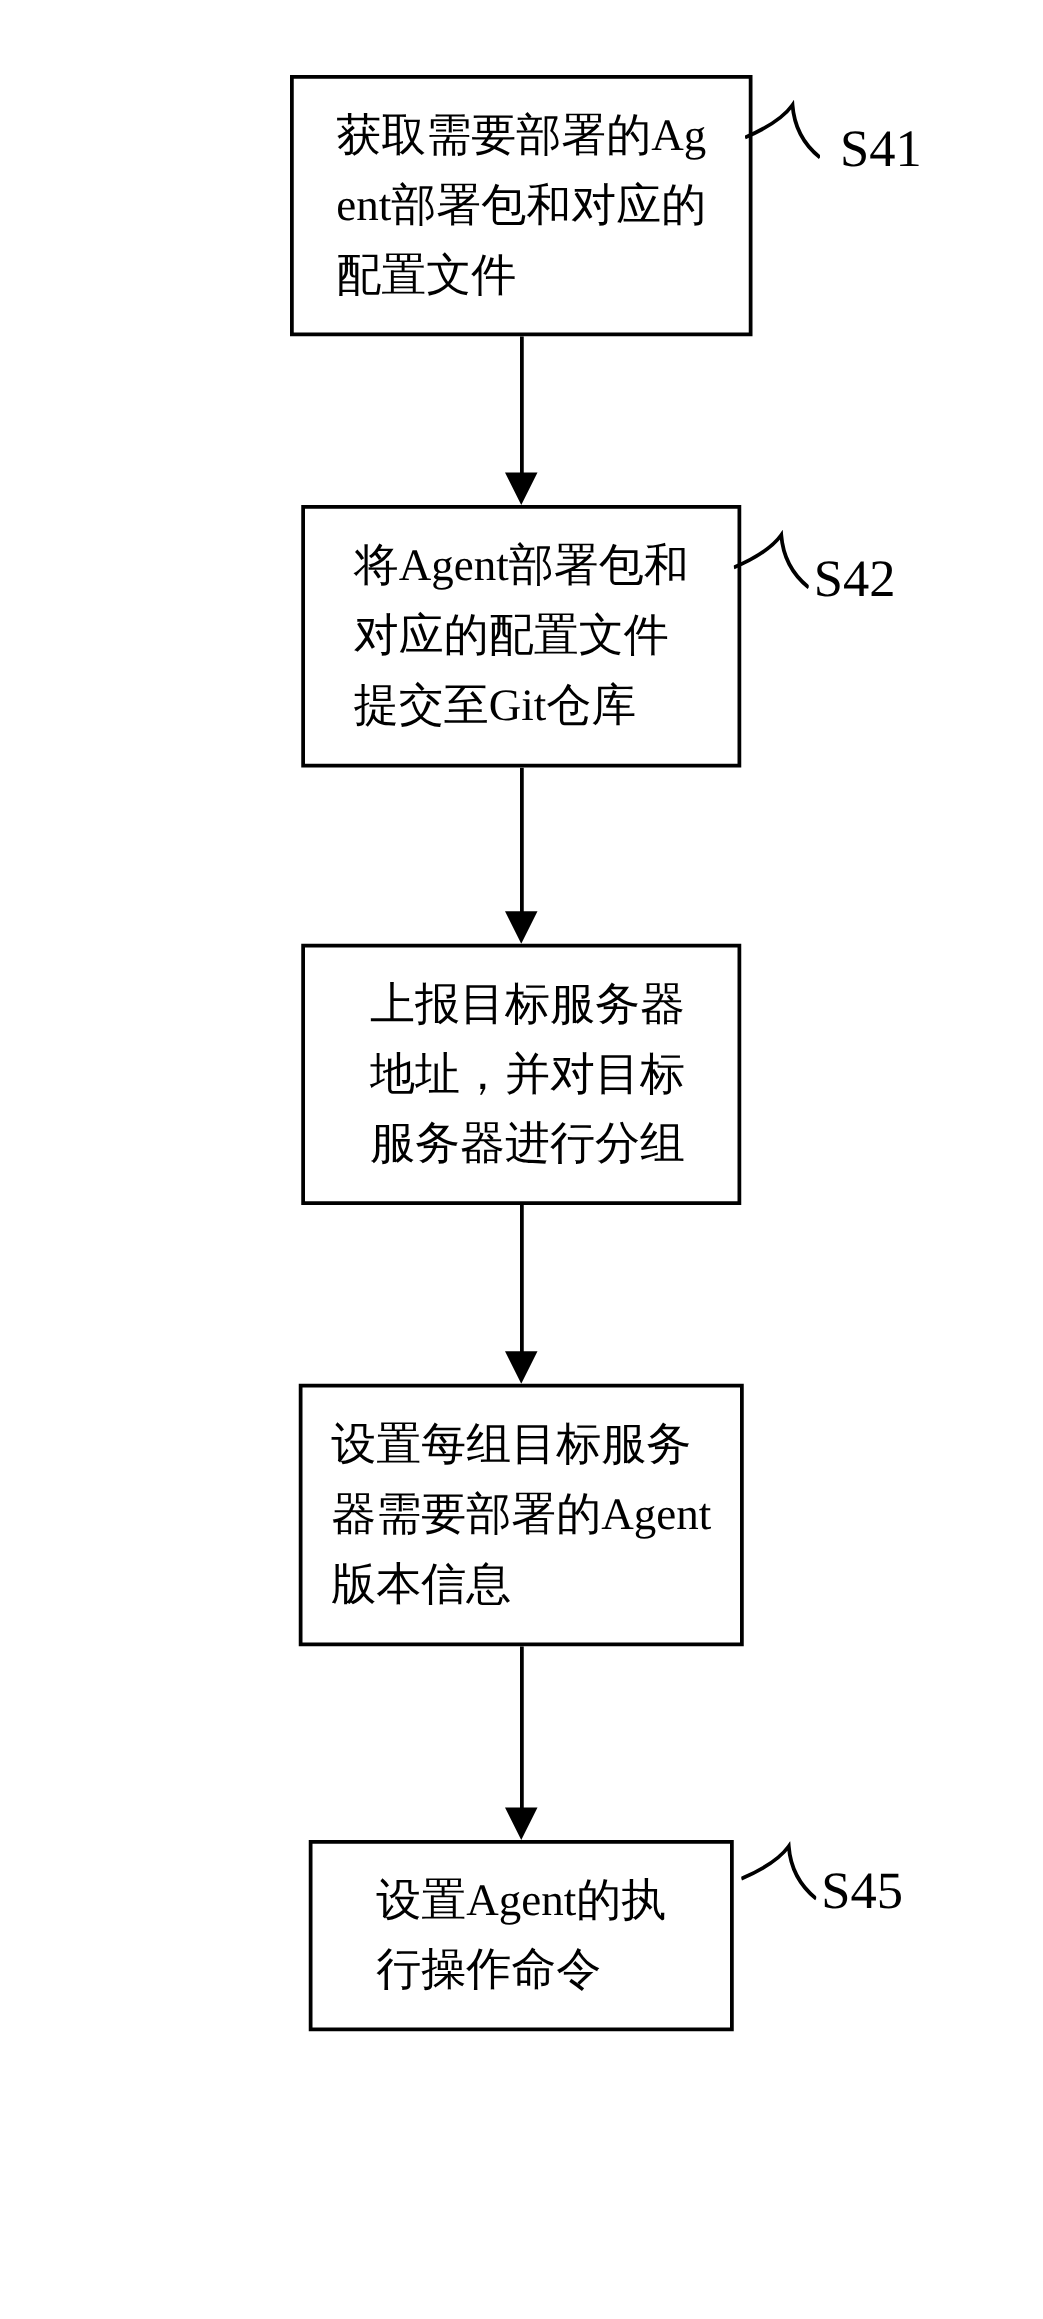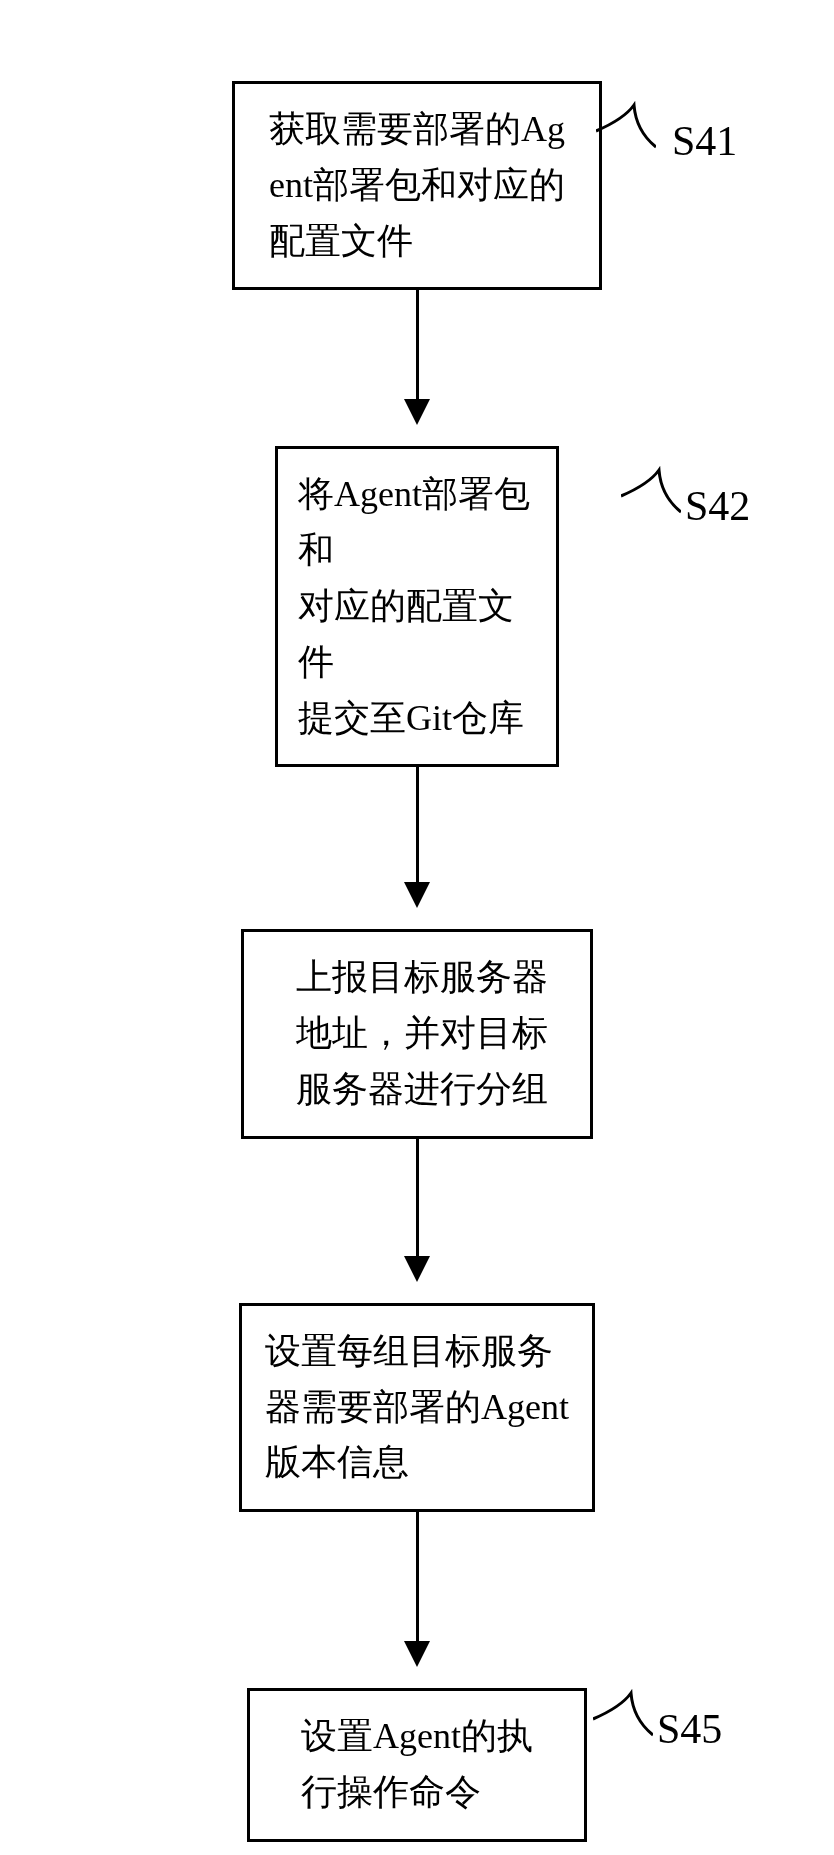--- a/index.html
+++ b/index.html
@@ -13,21 +13,20 @@
   .flowchart {
     display: flex;
     flex-direction: column;
     align-items: center;
     padding-top: 60px;
   }
   .box-row {
     display: flex;
     align-items: center;
     position: relative;
-    margin-top: 21px;
   }
   .box {
     border: 3px solid #000;
     background: #fff;
     display: flex;
     align-items: center;
     justify-content: center;
     text-align: left;
     padding: 18px 20px;
     line-height: 1.55;
@@ -83,21 +82,21 @@
           </svg>
         </div>
         <div class="step-label">S41</div>
       </div>
     </div>
     <div class="arrow">
       <div class="arrow-shaft" style="height: 110px;"></div>
       <div class="arrow-head"></div>
     </div>
     <div class="box-row">
-      <div class="box" style="width: 284px;">
+      <div class="box" style="width: 352px;">
         <div>将Agent部署包和<br>对应的配置文件<br>提交至Git仓库</div>
       </div>
       <div class="label-connector" style="left: 346px; top: 20px;">
         <div class="connector-curve">
           <svg width="60" height="80" viewBox="0 0 60 80">
             <path d="M 0 30 Q 28 18 38 4 Q 40 30 60 46" stroke="#000" stroke-width="3" fill="none"></path>
           </svg>
         </div>
         <div class="step-label">S42</div>
       </div>

